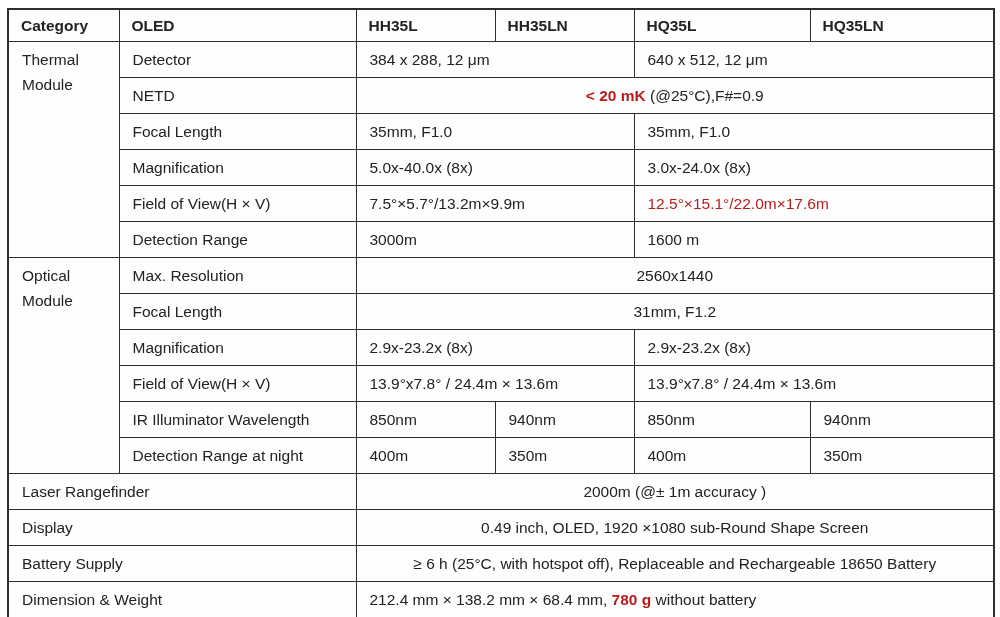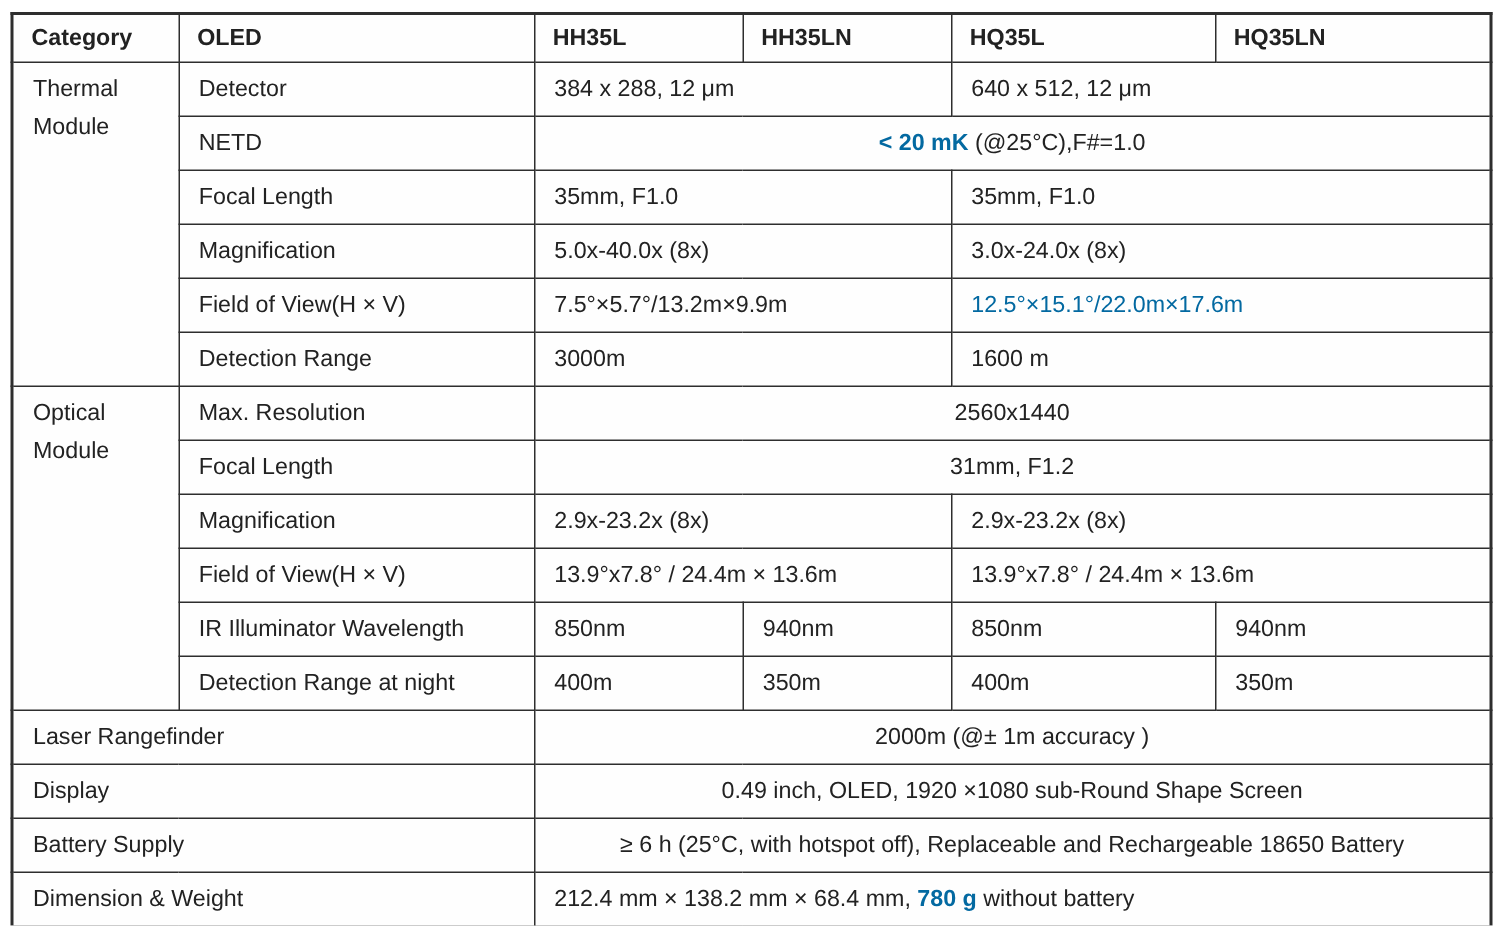--- a/index.html
+++ b/index.html
@@ -41,21 +41,21 @@
     vertical-align: top;
     padding-top: 6px;
     white-space: normal;
     line-height: 1.6;
   }
   .spec-table td.center {
     text-align: center;
     padding-left: 4px;
   }
   .red {
-    color: #0369a1;
+    color: #b91c1c;
     font-weight: bold;
   }
 </style>
 </head>
 <body>
 
 <table class="spec-table">
   <colgroup>
     <col style="width:111px">
     <col style="width:237px">
@@ -77,21 +77,21 @@
   <tbody>
     <tr>
       <td class="cat" rowspan="6">Thermal Module</td>
       <td>Detector</td>
       <td colspan="2">384 x 288, 12 μm</td>
       <td colspan="2">640 x 512, 12 μm</td>
     </tr>
     <tr>
       <td>NETD</td>
       <td colspan="4" class="center">
-        <span class="red">&lt; 20 mK</span><span> (@25°C),F#=1.0</span>
+        <span class="red">&lt; 20 mK</span><span> (@25°C),F#=0.9</span>
       </td>
     </tr>
     <tr>
       <td>Focal Length</td>
       <td colspan="2">35mm, F1.0</td>
       <td colspan="2">35mm, F1.0</td>
     </tr>
     <tr>
       <td>Magnification</td>
       <td colspan="2">5.0x-40.0x (8x)</td>

